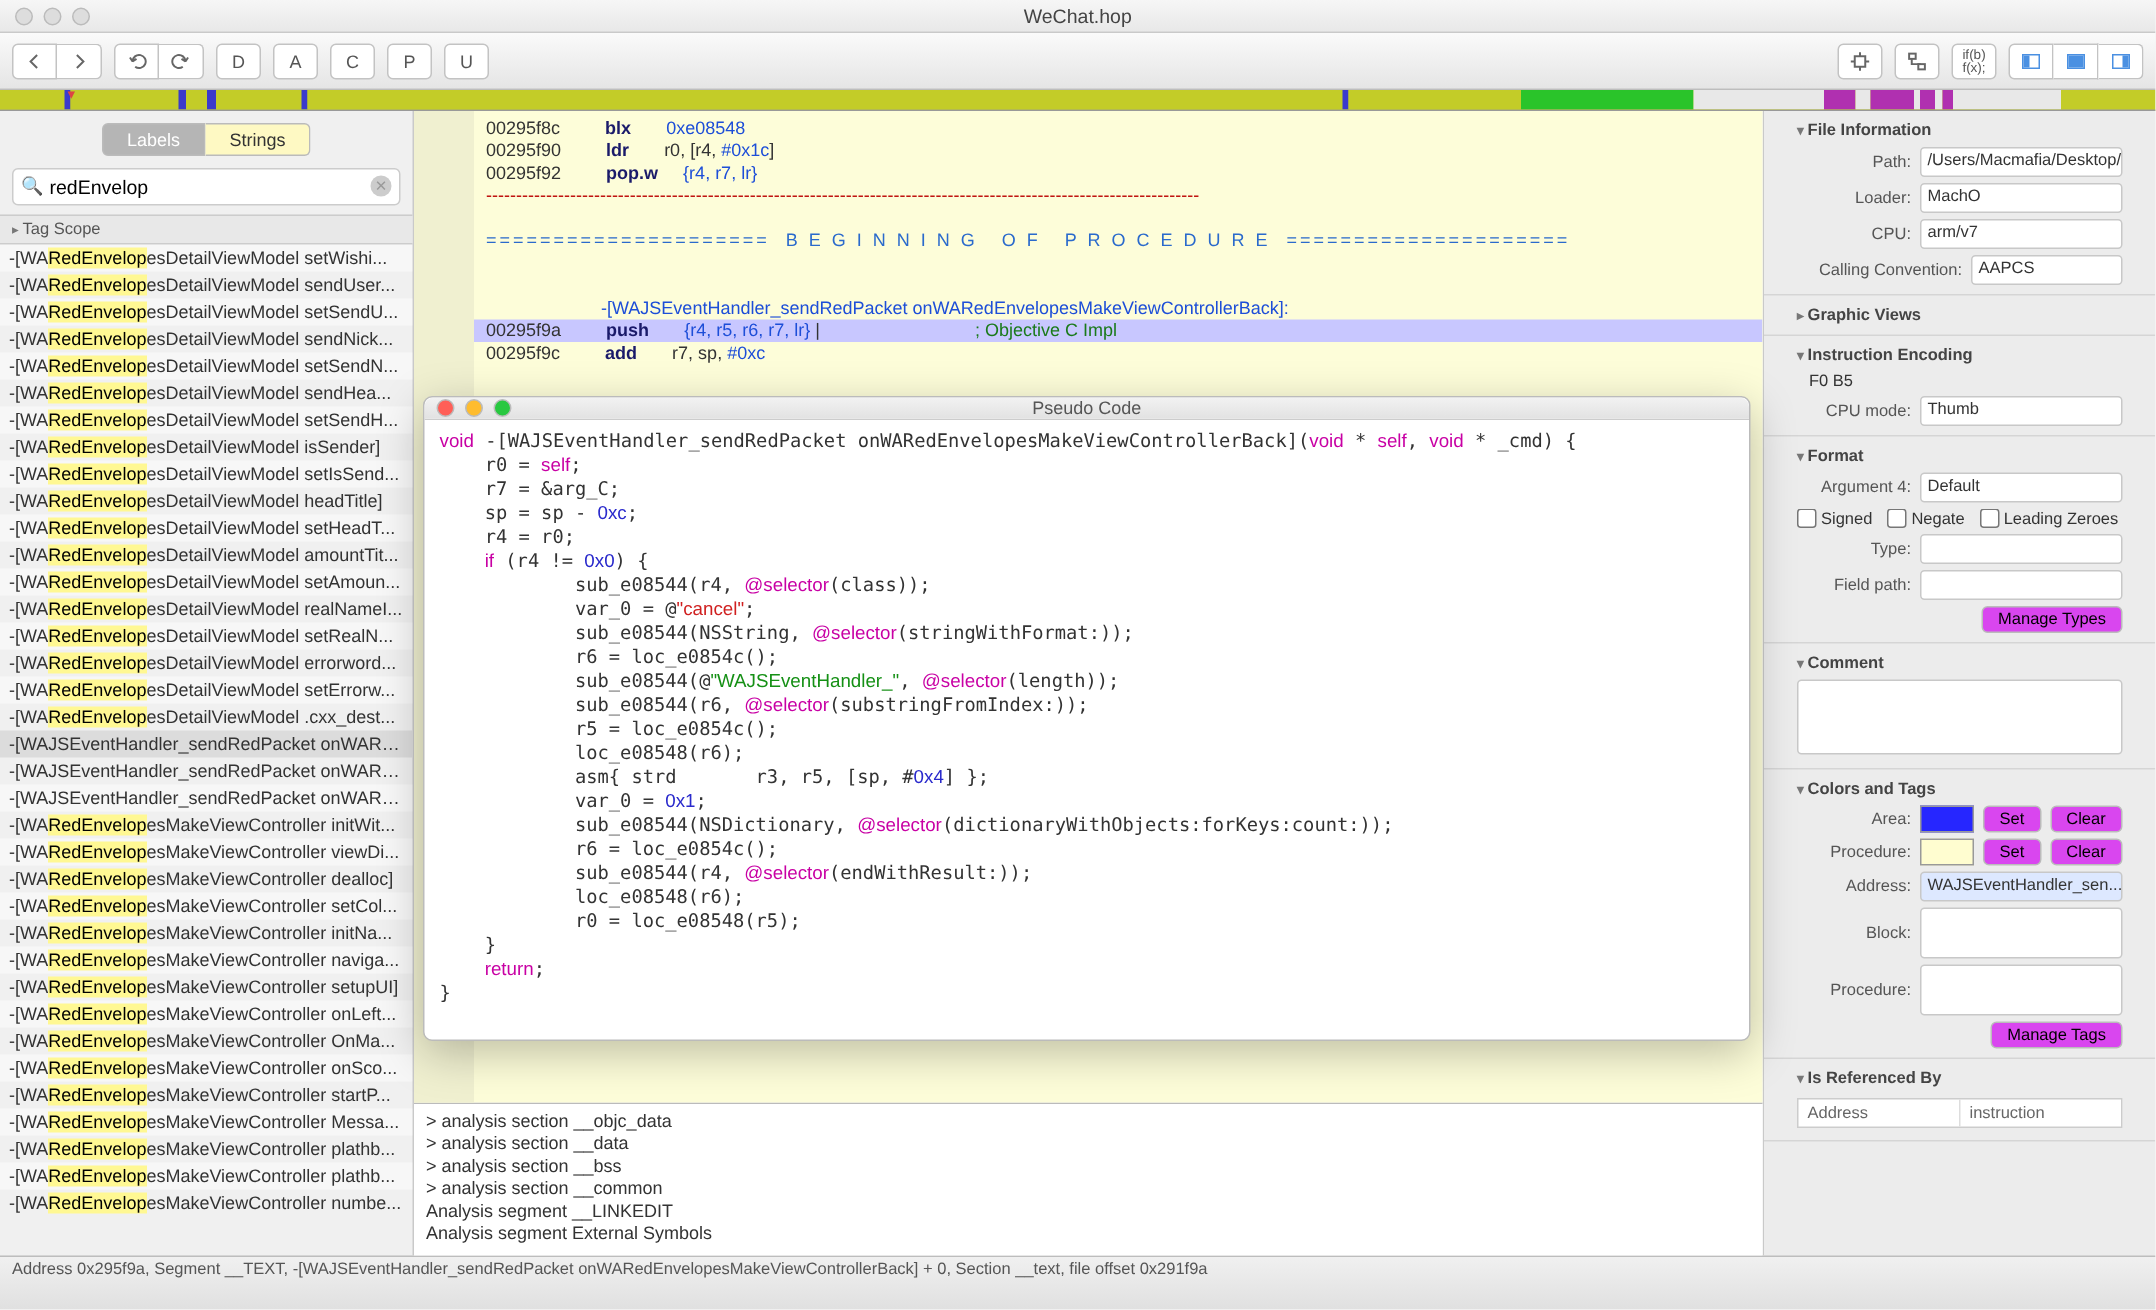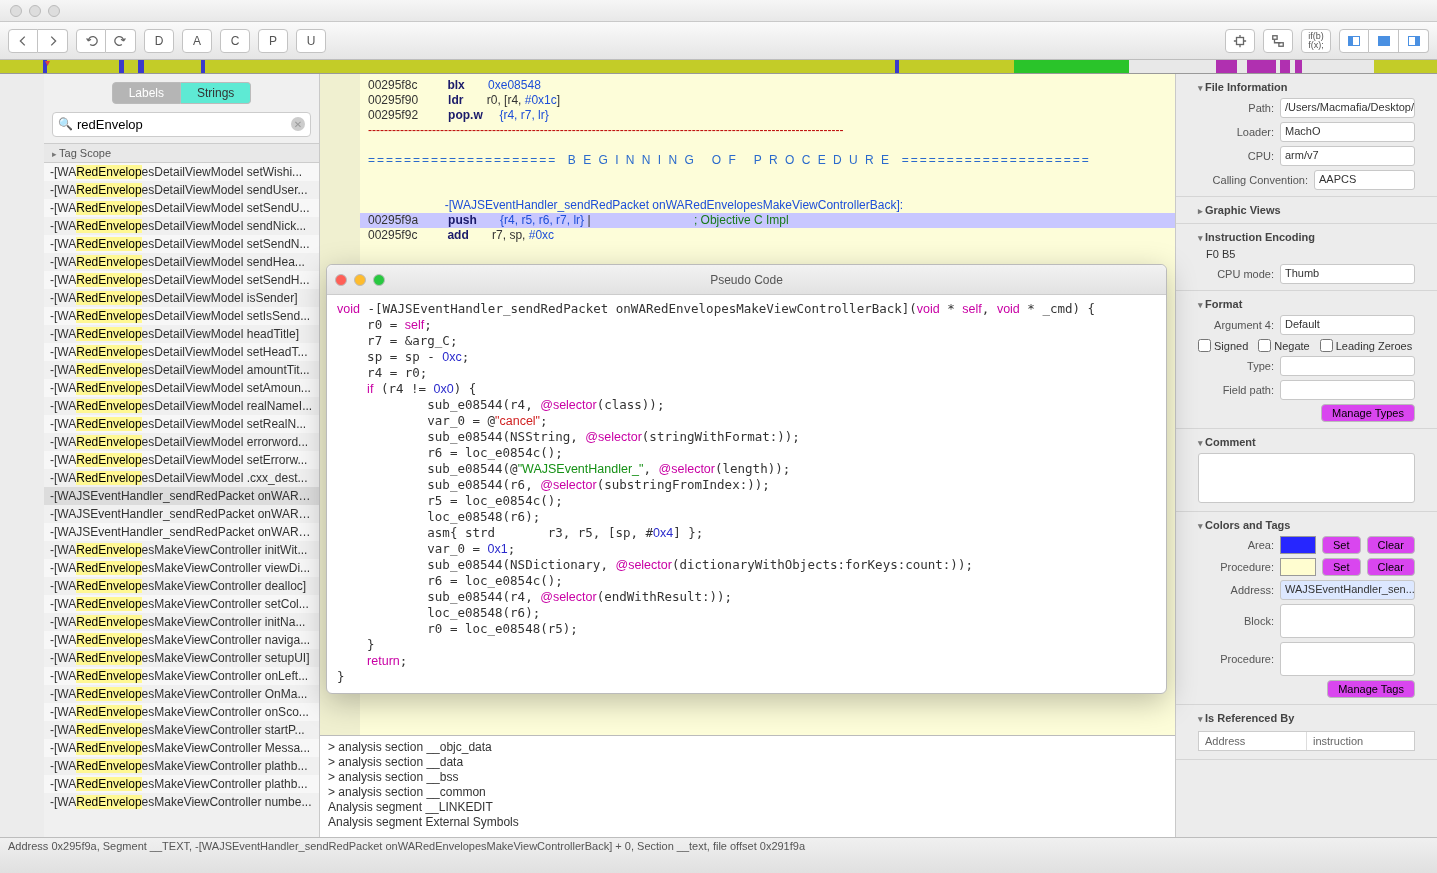--- a/index.html
+++ b/index.html
@@ -12,24 +12,24 @@
 .tbtn { background: #fff; border: 1px solid #c3c3c3; border-radius: 4px; height: 24px; min-width: 30px; display: flex; align-items: center; justify-content: center; font-size: 12px; color: #555; }
 .tbtn-group { display: flex; }
 .tbtn-group .tbtn { border-radius: 0; }
 .tbtn-group .tbtn:first-child { border-radius: 4px 0 0 4px; }
 .tbtn-group .tbtn:last-child { border-radius: 0 4px 4px 0; border-left: none; }
 .tbtn-group .tbtn + .tbtn { border-left: none; }
 .spacer { flex: 1; }
 .minimap { height: 14px; background: #c3cc28; display: flex; border-bottom: 1px solid #999; position: relative; overflow: hidden; }
 .minimap .seg { height: 100%; }
 .minimap .pos { position:absolute; top:-3px; color:#d44; font-size:10px; }
-.main { flex: 1; display: flex; overflow: hidden; margin-left: 44px; }
+.main { flex: 1; display: flex; overflow: hidden; }
 .sidebar { width: 276px; background: #f0f0f0; border-right: 1px solid #c9c9c9; display: flex; flex-direction: column; }
 .seg-control { display: flex; justify-content: center; padding: 8px; }
-.seg-control .seg-btn { background: #5eead4; border: 1px solid #bbb; padding: 3px 16px; font-size: 12px; }
+.seg-control .seg-btn { background: #fef9c3; border: 1px solid #bbb; padding: 3px 16px; font-size: 12px; }
 .seg-control .seg-btn.active { background: #b5b5b5; color: #fff; }
 .seg-control .seg-btn:first-child { border-radius: 4px 0 0 4px; }
 .seg-control .seg-btn:last-child { border-radius: 0 4px 4px 0; border-left: none; }
 .search-wrap { padding: 0 8px 6px; position: relative; }
 .search { width: 100%; border: 1px solid #ccc; border-radius: 4px; padding: 4px 24px 4px 24px; font-size: 13px; }
 .search-wrap .sicon { position: absolute; left: 14px; top: 5px; color: #888; }
 .search-wrap .clr { position: absolute; right: 14px; top: 5px; color: #999; background:#ccc; border-radius:50%; width:14px; height:14px; font-size:10px; display:flex; align-items:center; justify-content:center; }
 .tagscope { background: #e8e8e8; border-top: 1px solid #ccc; border-bottom: 1px solid #ccc; padding: 3px 8px; font-size: 11px; color: #555; }
 .label-list { flex: 1; overflow: auto; font-size: 12px; }
 .label-list .li { padding: 2px 6px; white-space: nowrap; overflow: hidden; text-overflow: ellipsis; }
@@ -42,21 +42,21 @@
 .asm .ln { white-space: pre; line-height: 15px; padding-left: 8px; }
 .asm .addr { color: #333; }
 .asm .mn { color: #1a1a6a; font-weight: bold; }
 .asm .imm { color: #1d4ed8; }
 .asm .str { color: #b00; }
 .asm .sep { color: #2a6acc; letter-spacing: 2px; }
 .asm .hl { background: #c8c7ff; }
 .asm .cmt { color: #1a7a1a; }
 .asm .arrow { position:absolute; left:-24px; color:#3a6acc; font-size:16px; }
 .pseudo { position: absolute; top: 190px; left: 6px; right: 8px; height: 430px; background: #fff; border: 1px solid #bbb; border-radius: 6px; box-shadow: 0 8px 30px rgba(0,0,0,0.25); display: flex; flex-direction: column; }
-.pseudo .pt { height: 30px; background: linear-gradient(#f2f2f2,#e2e2e2); border-bottom: 1px solid #ccc; display: flex; align-items: center; border-radius: 6px 6px 0 0; position: relative; }
+.pseudo .pt { height: 15px; background: linear-gradient(#f2f2f2,#e2e2e2); border-bottom: 1px solid #ccc; display: flex; align-items: center; border-radius: 6px 6px 0 0; position: relative; }
 .pseudo .pt .traffic { padding-left: 8px; }
 .pseudo .pt .ptl { position:absolute; left:0; right:0; text-align:center; font-size:12px; color:#555; }
 .pseudo .body { flex: 1; padding: 6px 10px; font-family: Menlo, Consolas, monospace; font-size: 12.5px; line-height: 16px; overflow: auto; white-space: pre; }
 .kw { color: #c800a4; }
 .num { color: #2a2acc; }
 .strc { color: #d02020; }
 .gr { color: #159015; }
 .log { height: 102px; border-top: 1px solid #bbb; background: #fff; font-family: Menlo, monospace; font-size: 12px; padding: 4px 8px; line-height: 15px; overflow: auto; }
 .inspector { width: 262px; background: #ececec; border-left: 1px solid #c9c9c9; overflow: auto; font-size: 11px; }
 .insp-sec { border-bottom: 1px solid #d5d5d5; padding: 4px 12px; }
@@ -87,20 +87,21 @@
 </style>
 </head>
 <body>
 
 <div class="titlebar">
   <div class="traffic">
     <div class="tl"></div>
     <div class="tl"></div>
     <div class="tl"></div>
   </div>
+  <div class="title">WeChat.hop</div>
 </div>
 
 <div class="toolbar">
   <div class="tbtn-group">
     <div class="tbtn">
         <svg class="ic" viewBox="0 0 16 16">
           <path d="M10 3l-5 5 5 5"></path>
         </svg>
       </div>
     <div class="tbtn">

